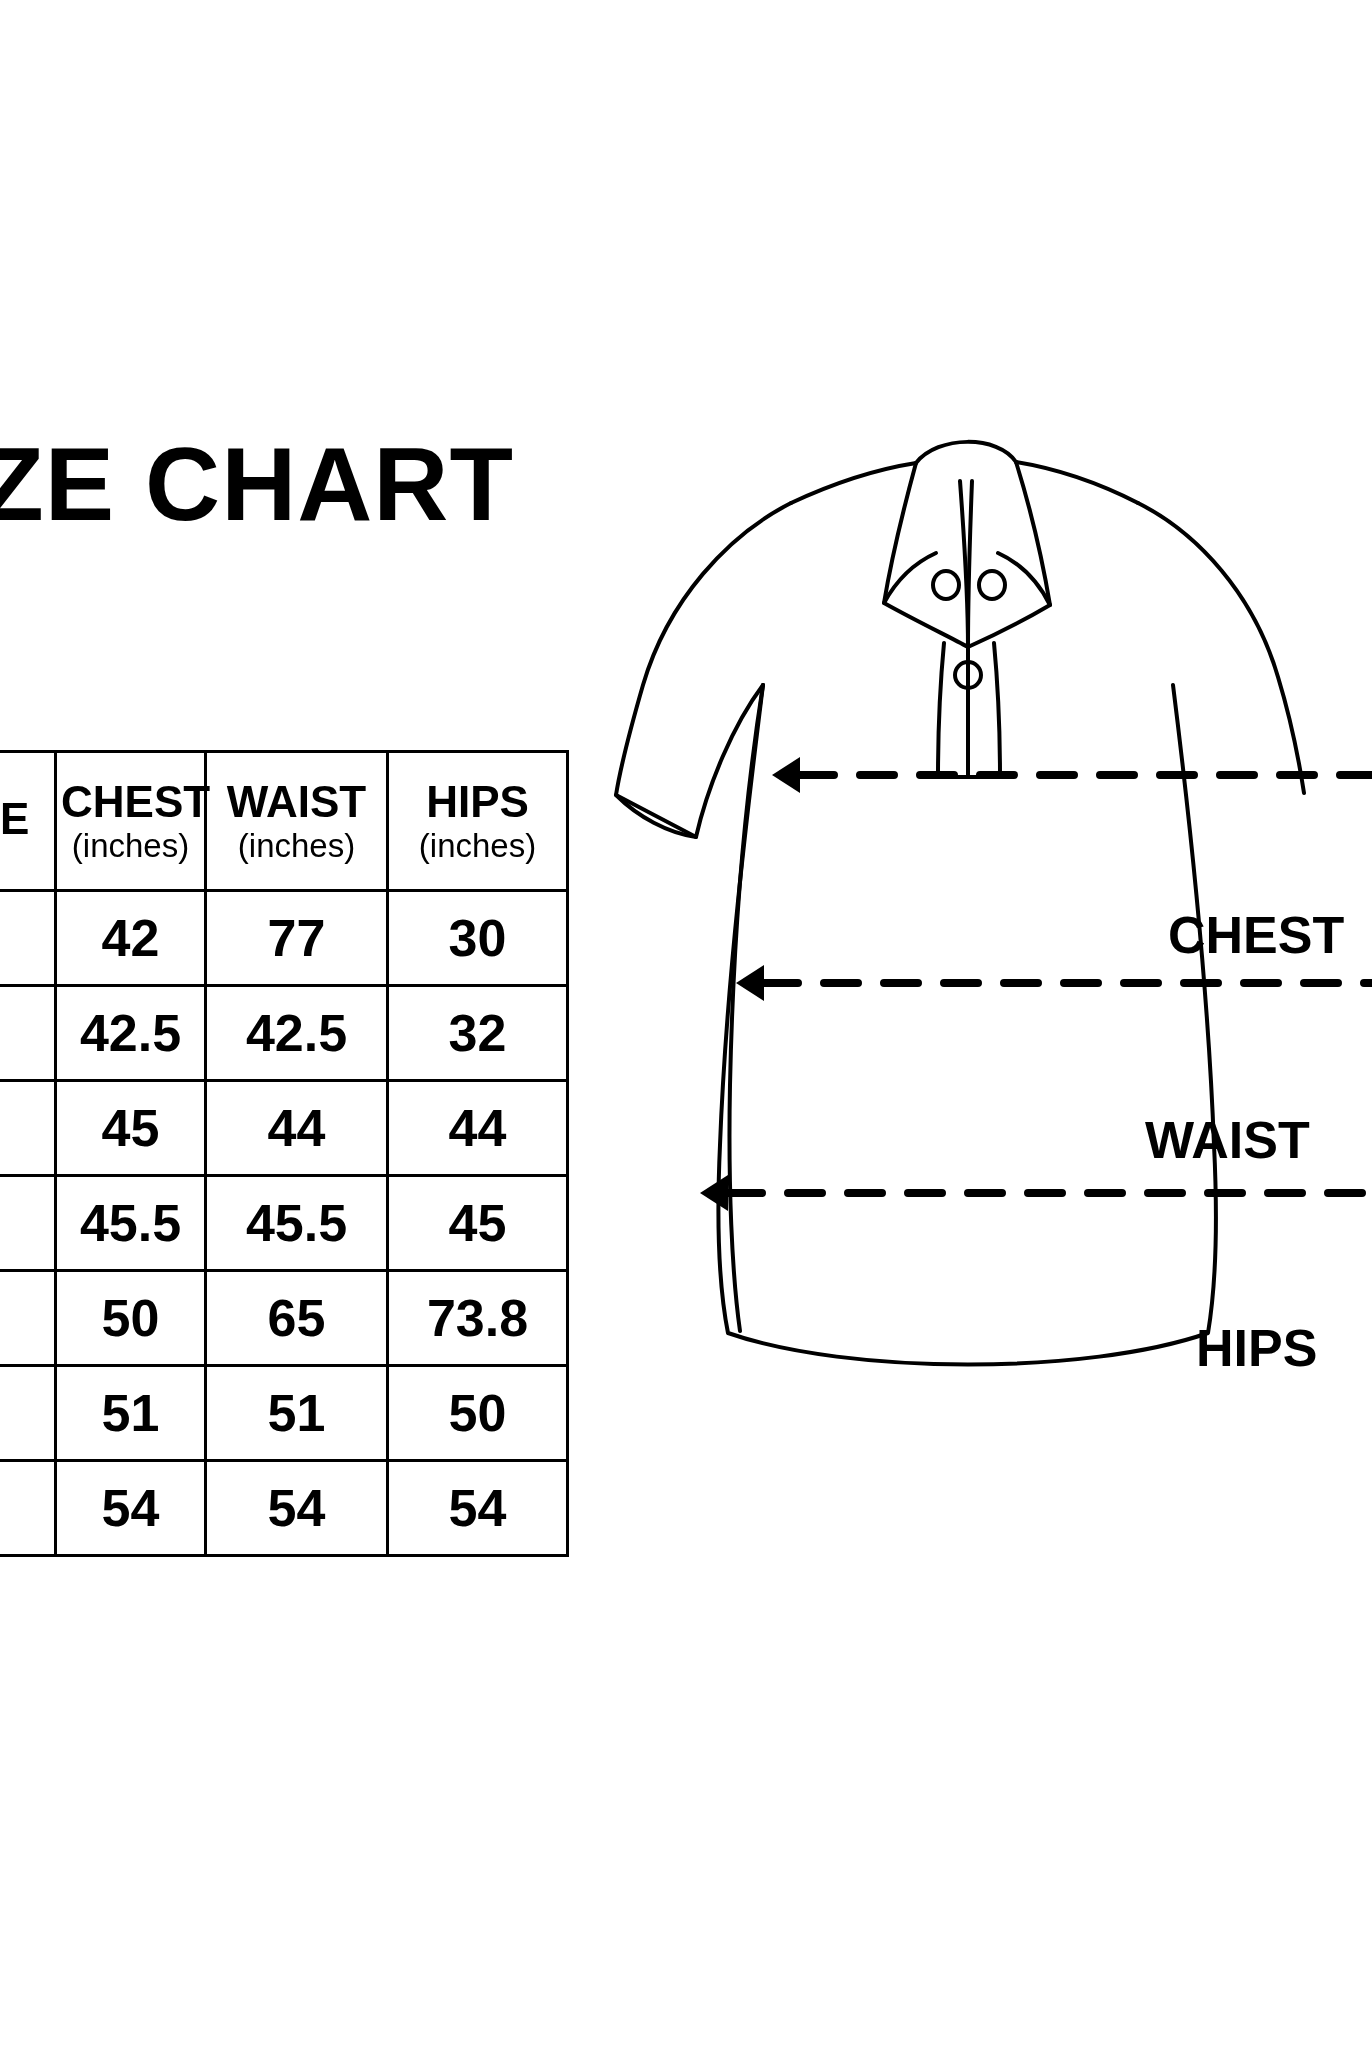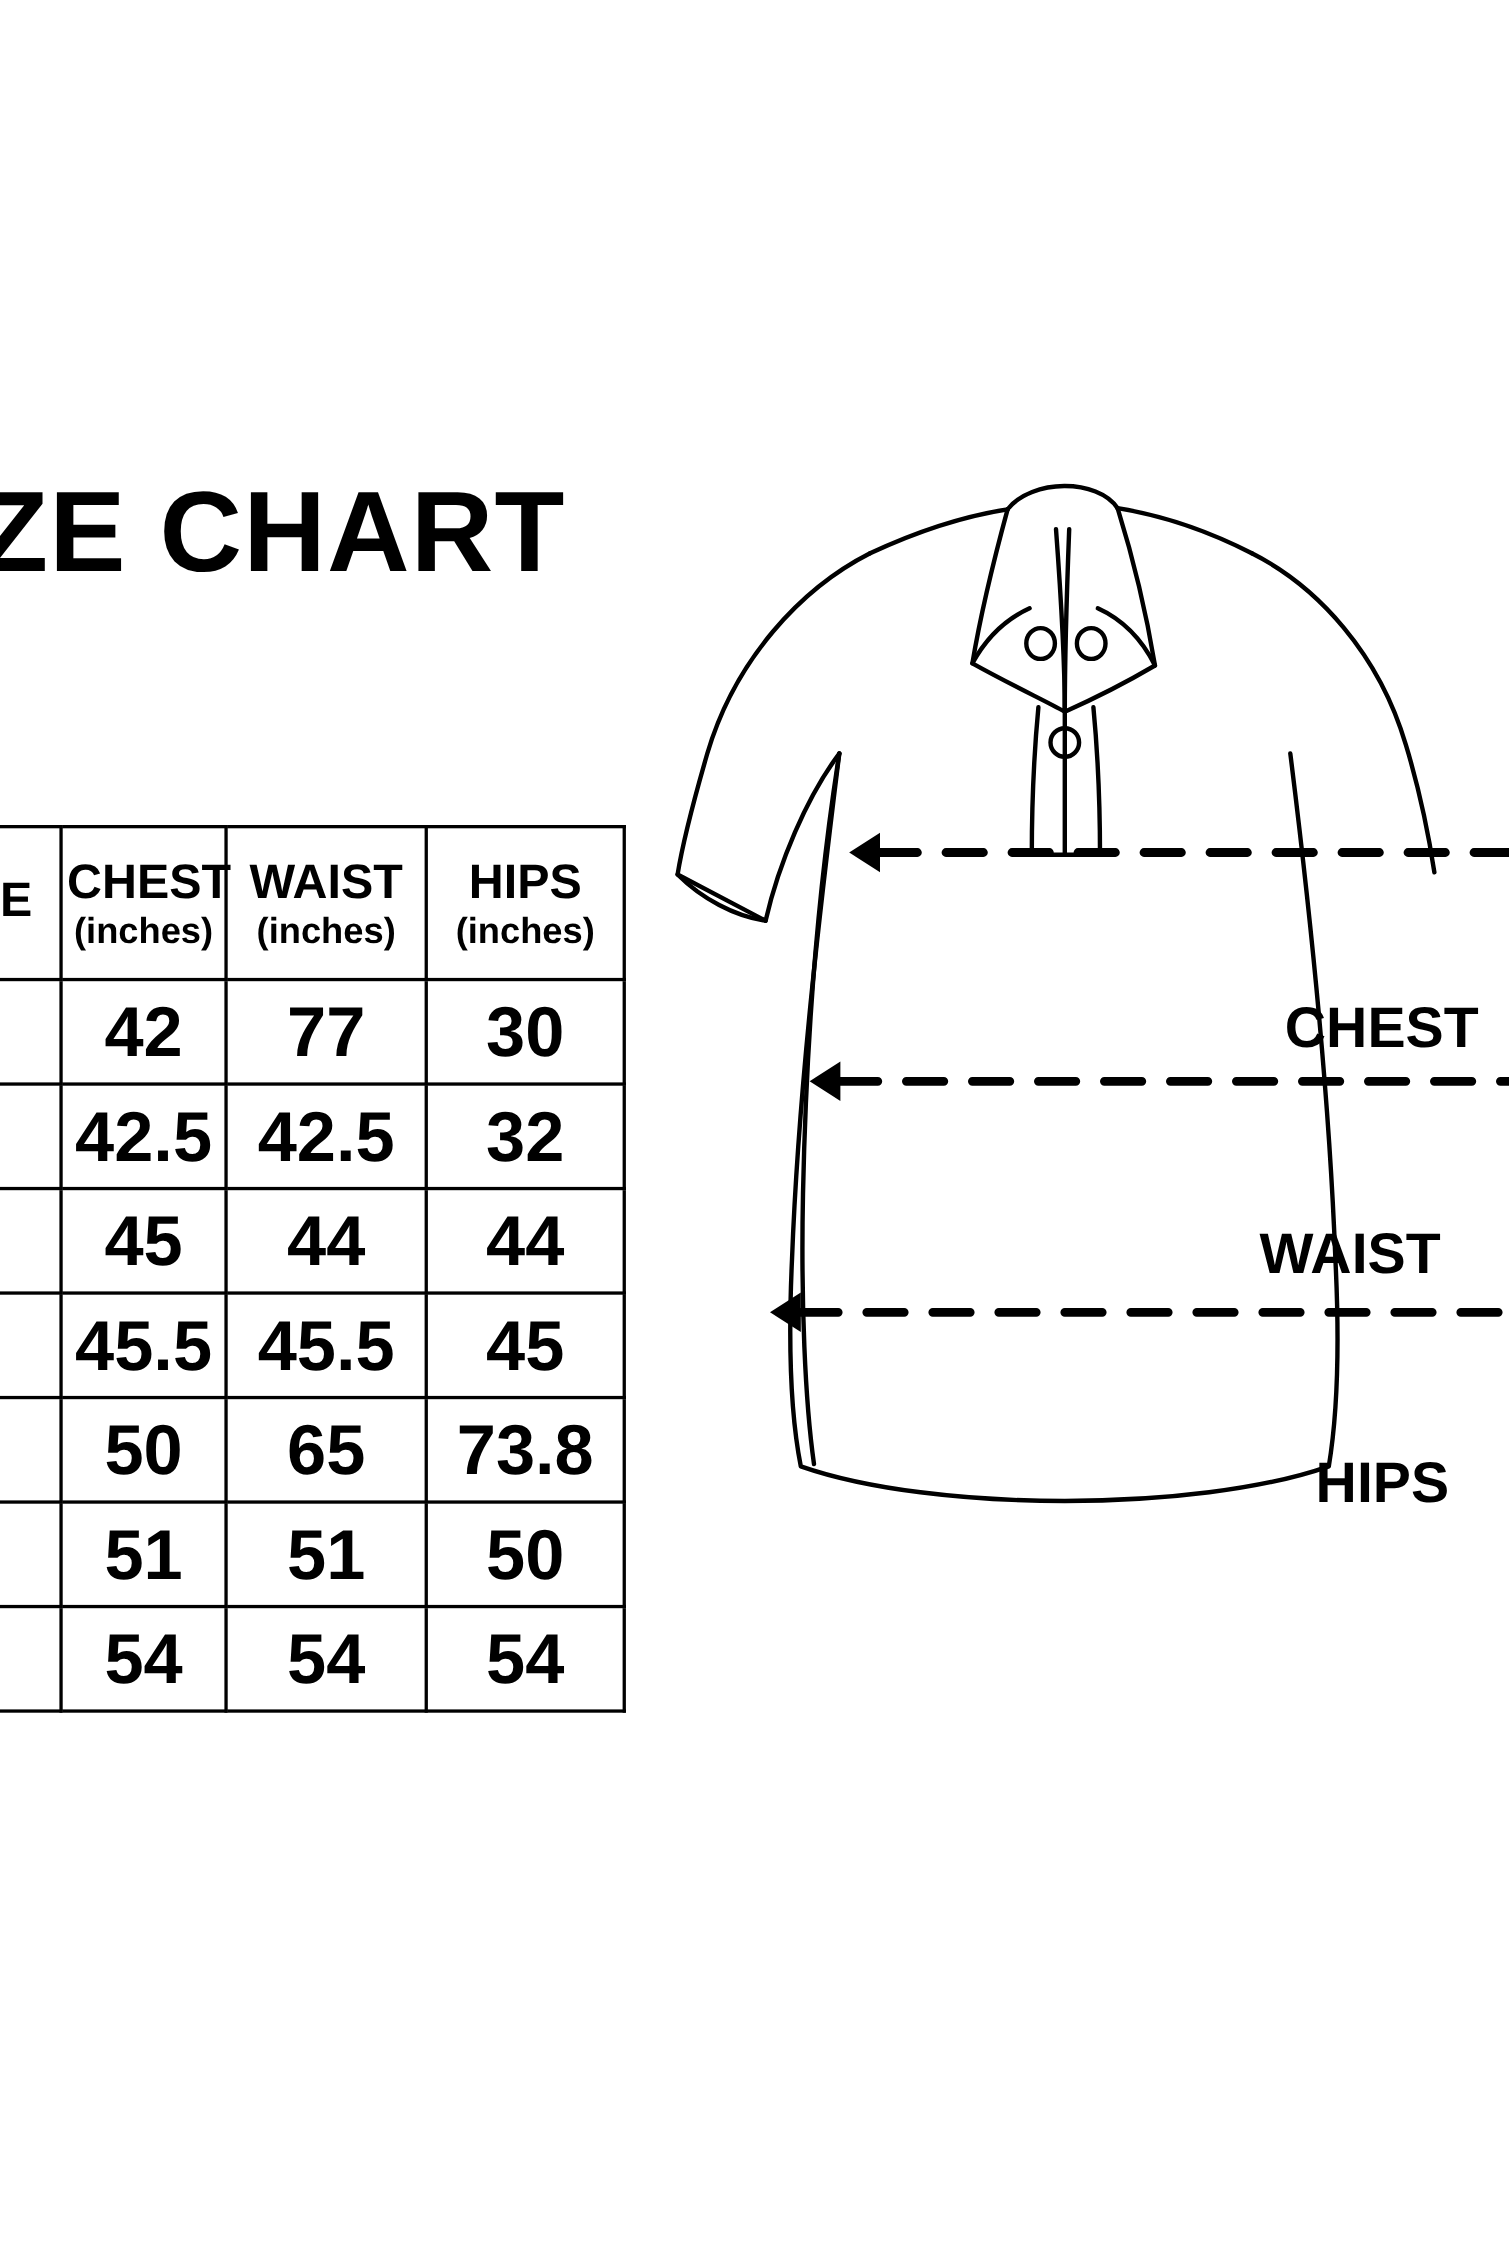--- a/index.html
+++ b/index.html
@@ -60,26 +60,26 @@
   }
   table.size-table th {
     height: 136px;
     font-size: 44px;
     line-height: 1.05;
     padding: 0 4px;
   }
   table.size-table th .unit {
     display: block;
     font-size: 33px;
-    font-weight: bold;
+    font-weight: normal;
     margin-top: 4px;
   }
   table.size-table td {
     height: 92px;
-    font-size: 64px;
+    font-size: 52px;
     padding: 0 4px;
   }
   col.c-size { width: 150px; }
   col.c-chest { width: 150px; }
   col.c-waist { width: 182px; }
   col.c-hips { width: 180px; }
 
   
   #illustration {
     position: absolute;

